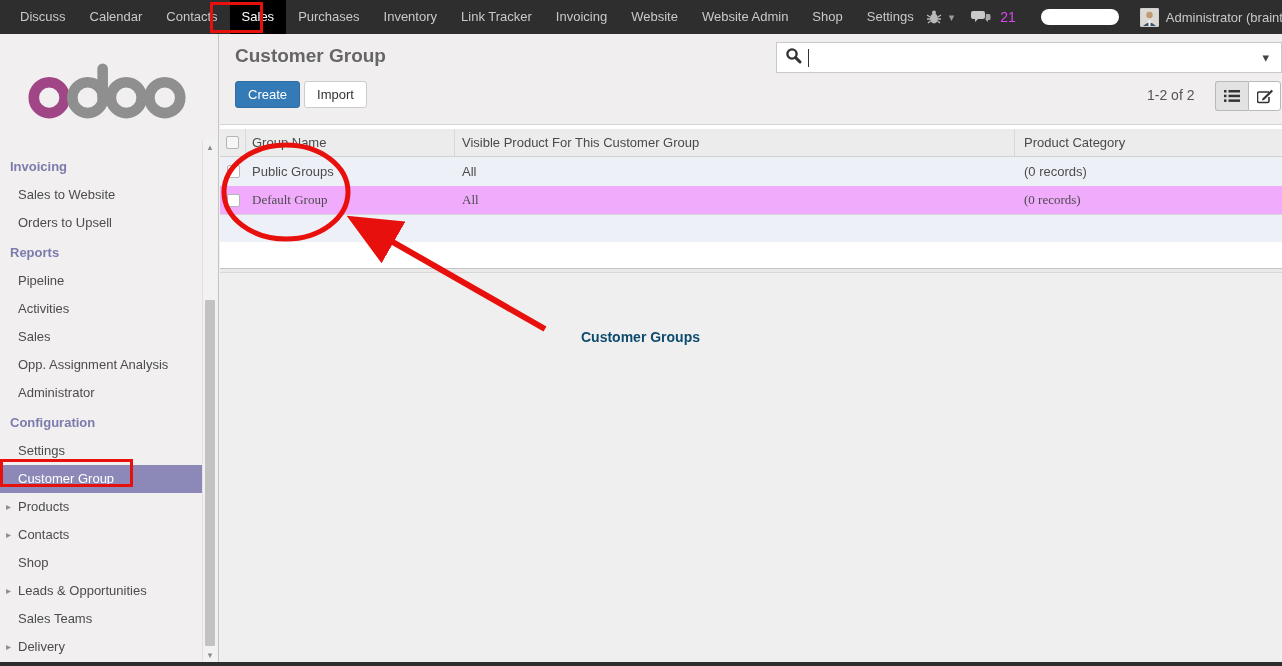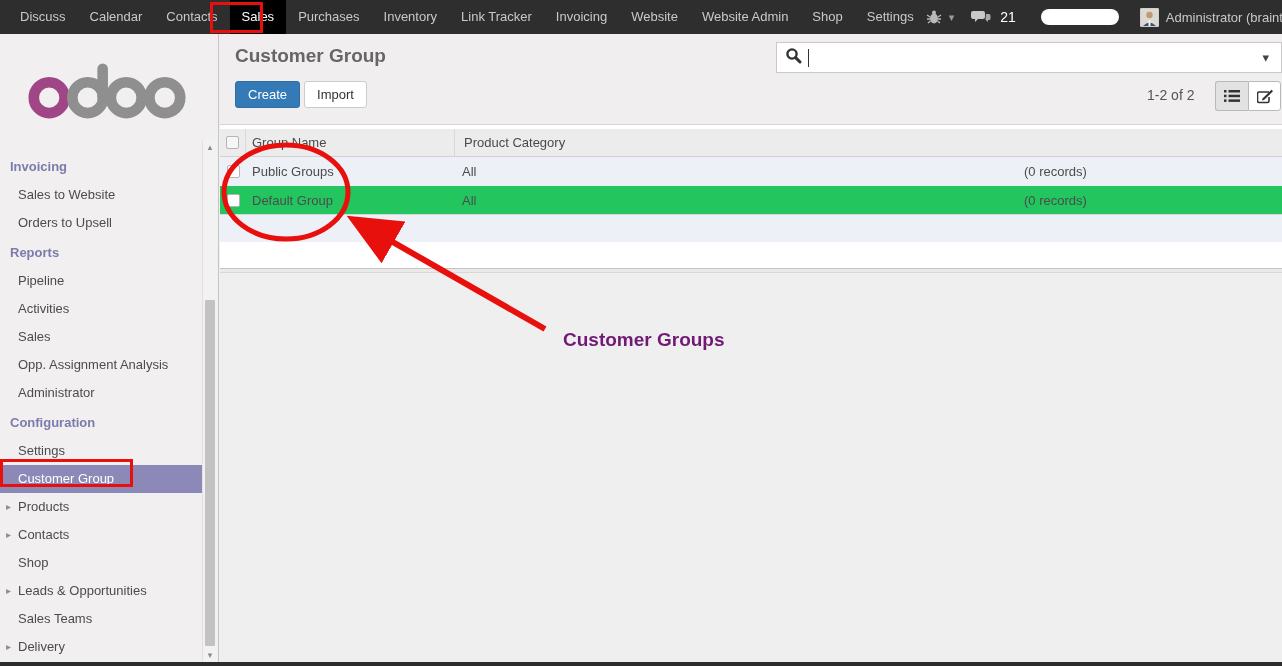--- a/index.html
+++ b/index.html
@@ -8,21 +8,21 @@
   .screen { position:relative; width:1282px; height:666px; background:#f0efef; overflow:hidden; }
 
   
   .topbar { position:absolute; left:0; top:0; width:1282px; height:34px; background:#2e2e2e; display:flex; align-items:center; z-index:5; }
   .topnav { display:flex; align-items:center; height:100%; padding-left:8px; }
   .nav-item { color:#c9c9c9; font-size:13px; padding:0 12px; line-height:34px; cursor:pointer; white-space:nowrap; }
   .nav-item.active { background:#000; color:#fff; }
   .topbar-right { margin-left:auto; display:flex; align-items:center; gap:7px; padding-right:2px; height:100%; }
   .tb-icon { display:inline-flex; align-items:center; }
   .tb-caret { color:#9a9a9a; font-size:11px; }
-  .msg-count { color:#ffffff; font-size:14px; margin-left:2px; }
+  .msg-count { color:#d946ef; font-size:14px; margin-left:2px; }
   .progress-pill { width:78px; height:16px; background:#fff; border-radius:9px; overflow:hidden; margin:0 14px 0 18px; }
   .progress-fill { width:18px; height:100%; background:#23b392; border-radius:9px 0 0 9px; }
   .avatar { width:19px; height:19px; background:#e8e6e2; border:1px solid #cfcfcf; border-radius:1px; overflow:hidden; }
   .user-label { color:#c9c9c9; font-size:13px; white-space:nowrap; }
 
   
   .sidebar { position:absolute; left:0; top:34px; width:219px; height:628px; background:#f1efef; border-right:1px solid #c6c6c6; z-index:2; }
   .logo-wrap { padding:24px 0 0 28px; height:116px; }
   .menu { position:absolute; left:0; top:117px; width:203px; }
   .menu-header { height:28px; line-height:28px; padding-left:10px; color:#7c7bad; font-weight:bold; font-size:13px; margin-top:2px; }
@@ -61,36 +61,36 @@
   .thead { height:28px; background:#ececec; border-bottom:1px solid #d2d2d2; font-weight:normal; color:#4a4a4a; font-size:13px; }
   .c-check { width:26px; display:flex; justify-content:center; align-self:stretch; align-items:center; }
   .c-name { width:209px; padding-left:6px; align-self:stretch; display:flex; align-items:center; }
   .c-vis { width:560px; padding-left:7px; align-self:stretch; display:flex; align-items:center; }
   .c-cat { flex:1; padding-left:9px; align-self:stretch; display:flex; align-items:center; }
   .thead .c-check, .thead .c-name, .thead .c-vis { border-right:1px solid #d8d8d8; }
   .checkbox { width:13px; height:13px; border:1px solid #b5b5b5; border-radius:2px; background:#fff; }
   .thead .checkbox { background:#f6f6f6; }
   .data-row { height:29px; font-size:13px; color:#4c4c4c; cursor:pointer; }
   .row-alt { background:#eef0f8; }
-  .row-white { background:#22c55e; border-bottom:1px solid #d8d8d8; }
+  .row-white { background:#f0abfc; border-bottom:1px solid #d8d8d8;font-family:Liberation Serif, serif; }
   .empty-alt { height:27px; background:#eef0f8; }
   .list-pad { height:26px; background:#fff; }
   .list-divider { height:5px; background:#ebe9e9; border-top:1px solid #c2c2c2; border-bottom:1px solid #d8d8d8; }
   .below-area { height:385px; background:#f0efef; }
 
   
   .bottom-strip { position:absolute; left:0; bottom:0; width:1282px; height:4px; background:#2c2c2c; z-index:6; }
 
   
   .annotations { position:absolute; left:0; top:0; width:1282px; height:666px; z-index:40; pointer-events:none; }
   .annot-box { position:absolute; border:3px solid #e8100c; }
   .box-sales { left:210px; top:2px; width:53px; height:31px; }
   .box-customer-group { left:0px; top:459px; width:133px; height:28px; }
   .annot-svg { position:absolute; left:0; top:0; }
-  .callout-label { position:absolute; left:563px; top:329px; font-size:19px; font-weight:bold; color:#701a75; white-space:nowrap; }
+  .callout-label { position:absolute; left:581px; top:329px; font-size:14px; font-weight:bold; color:#0c4a6e; white-space:nowrap; }
 </style>
 </head>
 <body>
 
 <div class="screen">
 
   <header class="topbar">
     <nav class="topnav">
       <span class="nav-item">Discuss</span>
       <span class="nav-item">Calendar</span>
@@ -219,20 +219,21 @@
         </span>
       </div>
     </div>
 
     <div class="list-view">
       <div class="trow thead">
         <div class="c-check">
             <span class="checkbox"></span>
           </div>
         <div class="c-name">Group Name</div>
+        <div class="c-vis">Visible Product For This Customer Group</div>
         <div class="c-cat">Product Category</div>
       </div>
 
       <div class="trow data-row row-alt">
         <div class="c-check">
             <span class="checkbox"></span>
           </div>
         <div class="c-name">Public Groups</div>
         <div class="c-vis">All</div>
         <div class="c-cat">(0 records)</div>

